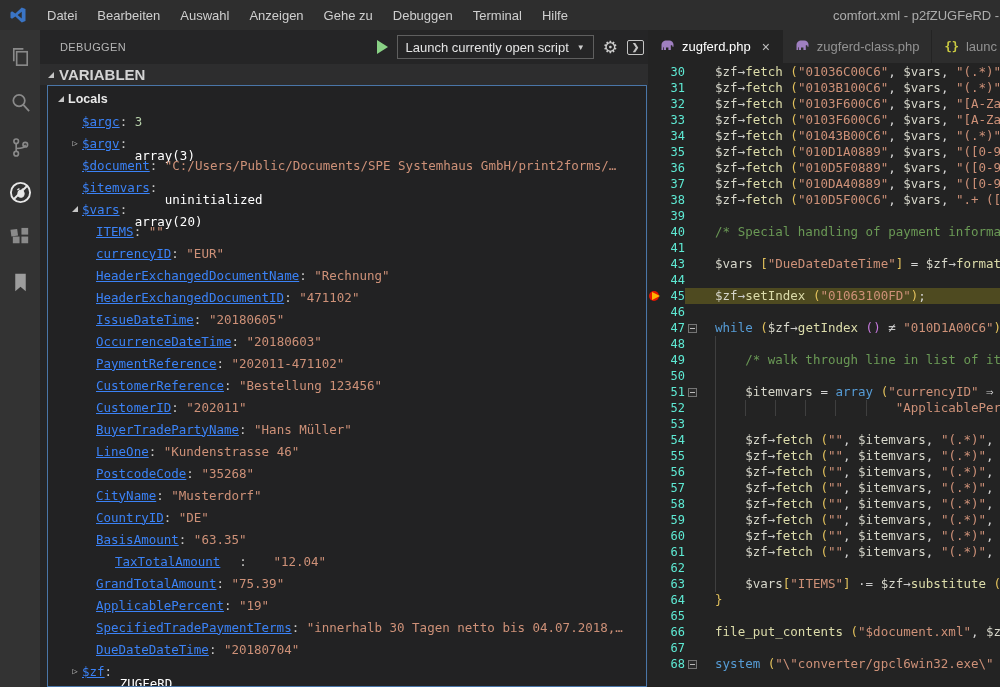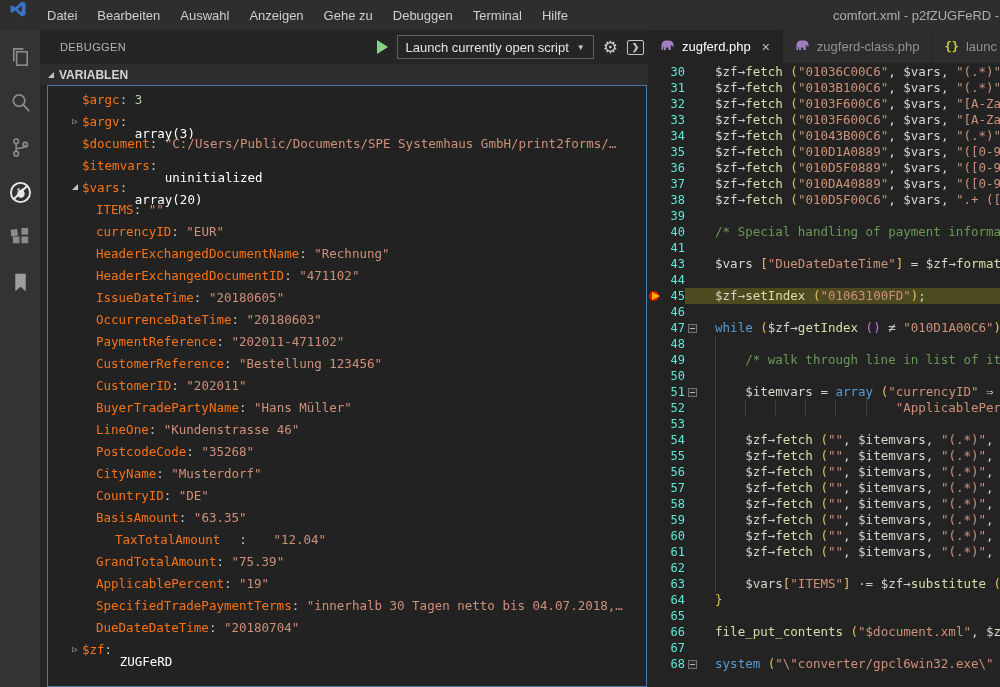--- a/index.html
+++ b/index.html
@@ -1,21 +1,21 @@
 <!DOCTYPE html>
 <html><head>
 <meta charset="utf-8">
 <style>
   * { margin:0; padding:0; box-sizing:border-box; }
   html,body { background:#1a1a1a; }
   #screen { width:1000px; height:687px; overflow:hidden; position:relative;
             font-family:"Liberation Sans", sans-serif; background:#232323; }
 
   
-  .menubar { height:30px; background:#2e2e2e; display:flex; align-items:flex-start;
+  .menubar { height:30px; background:#2e2e2e; display:flex; align-items:center;
              color:#cfcfcf; font-size:13px; position:relative; }
   .logo { width:18px; height:18px; margin:0 10px 0 9px; display:inline-flex; }
   .menu-items { display:flex; height:100%; align-items:center; }
   .menu-item { padding:0 10px; height:100%; display:flex; align-items:center; cursor:default; }
   .window-title { position:absolute; left:833px; top:0; height:30px; display:flex;
                   align-items:center; color:#adadad; white-space:nowrap; }
 
   
   .main { display:flex; height:657px; }
 
@@ -34,32 +34,32 @@
           border-bottom:7px solid transparent; cursor:pointer; }
   .launch-box { display:flex; align-items:center; gap:8px; border:1px solid #5f5f5f;
                 height:24px; padding:0 8px; color:#e4e4e4; font-size:13px; cursor:pointer; }
   .caret { font-size:8px; color:#cccccc; }
   .gear { font-size:17px; color:#cccccc; cursor:pointer; }
   .console-btn { width:17px; height:15px; border:1.5px solid #c4c4c4; border-radius:2px;
                  display:flex; align-items:center; justify-content:center; cursor:pointer; }
   .console-btn i { font-style:normal; color:#c4c4c4; font-size:9px; font-weight:bold; line-height:1; }
 
   .section-header { height:21px; background:#2d2d2e; display:flex; align-items:center; gap:5px;
-                    padding-left:8px; font-size:12px; font-weight:bold; color:#d4d4d4; }
+                    padding-left:8px; font-size:15px; font-weight:bold; color:#d4d4d4; }
   .tw-exp { width:0; height:0; border-bottom:6px solid #c5c5c5; border-left:6px solid transparent;
             display:inline-block; }
   .tw-col { color:#b5b5b5; font-size:9px; line-height:1; }
 
   .vars-box { flex:1; margin:0 1px 0 7px; border:1px solid #4a76a8; background:#222223;
               overflow:hidden; font-family:"DejaVu Sans Mono", monospace; font-size:12.5px;
               padding-top:2px; }
   .var-row { height:22px; display:flex; align-items:center; white-space:pre; cursor:default; }
   .var-tw { width:14px; display:inline-flex; justify-content:center; flex:none; }
   .scopename { color:#e9e9e9; font-weight:bold; font-family:"Liberation Sans",sans-serif; font-size:12.5px; }
-  .varname { color:#f97316; }
+  .varname { color:#3b82f6;text-decoration:underline; }
   .colon { color:#c9c9c9; }
   .val-num { color:#b5cea8; }
   .val-str { color:#ce9178; }
   .val-plain { color:#ffffff;margin-top:24px; }
 
   
   .editor { flex:1; display:flex; flex-direction:column; min-width:0; background:#232323; }
   .tabbar { height:33px; background:#2b2b2b; display:flex; flex:none; }
   .tab { display:flex; align-items:center; gap:7px; padding:0 12px; font-size:13px;
          background:#2d2d2d; color:#929292; border-right:1px solid #232323; cursor:pointer;
@@ -171,20 +171,21 @@
           <span class="console-btn">
               <i>❯</i>
             </span>
         </div>
       </div>
       <div class="section-header">
         <span class="tw-exp"></span>
         <span>VARIABLEN</span>
       </div>
       <div class="vars-box" id="varrows">
+          <div class="var-row" style="padding-left: 6px;"><span class="var-tw"><span class="tw-exp"></span></span><span class="scopename">Locals</span></div>
           <div class="var-row" style="padding-left: 20px;"><span class="var-tw"></span><span class="varname">$argc</span><span class="colon">: </span><span class="val-num">3</span></div>
           <div class="var-row" style="padding-left: 20px;"><span class="var-tw"><span class="tw-col">▷</span></span><span class="varname">$argv</span><span class="colon">: </span><span class="val-plain">array(3)</span></div>
           <div class="var-row" style="padding-left: 20px;"><span class="var-tw"></span><span class="varname">$document</span><span class="colon">: </span><span class="val-str">"C:/Users/Public/Documents/SPE Systemhaus GmbH/print2forms/…</span></div>
           <div class="var-row" style="padding-left: 20px;"><span class="var-tw"></span><span class="varname">$itemvars</span><span class="colon">: </span><span class="val-plain">uninitialized</span></div>
           <div class="var-row" style="padding-left: 20px;"><span class="var-tw"><span class="tw-exp"></span></span><span class="varname">$vars</span><span class="colon">: </span><span class="val-plain">array(20)</span></div>
           <div class="var-row" style="padding-left: 34px;"><span class="var-tw"></span><span class="varname">ITEMS</span><span class="colon">: </span><span class="val-str">""</span></div>
           <div class="var-row" style="padding-left: 34px;"><span class="var-tw"></span><span class="varname">currencyID</span><span class="colon">: </span><span class="val-str">"EUR"</span></div>
           <div class="var-row" style="padding-left: 34px;"><span class="var-tw"></span><span class="varname">HeaderExchangedDocumentName</span><span class="colon">: </span><span class="val-str">"Rechnung"</span></div>
           <div class="var-row" style="padding-left: 34px;"><span class="var-tw"></span><span class="varname">HeaderExchangedDocumentID</span><span class="colon">: </span><span class="val-str">"471102"</span></div>
           <div class="var-row" style="padding-left: 34px;"><span class="var-tw"></span><span class="varname">IssueDateTime</span><span class="colon">: </span><span class="val-str">"20180605"</span></div>

